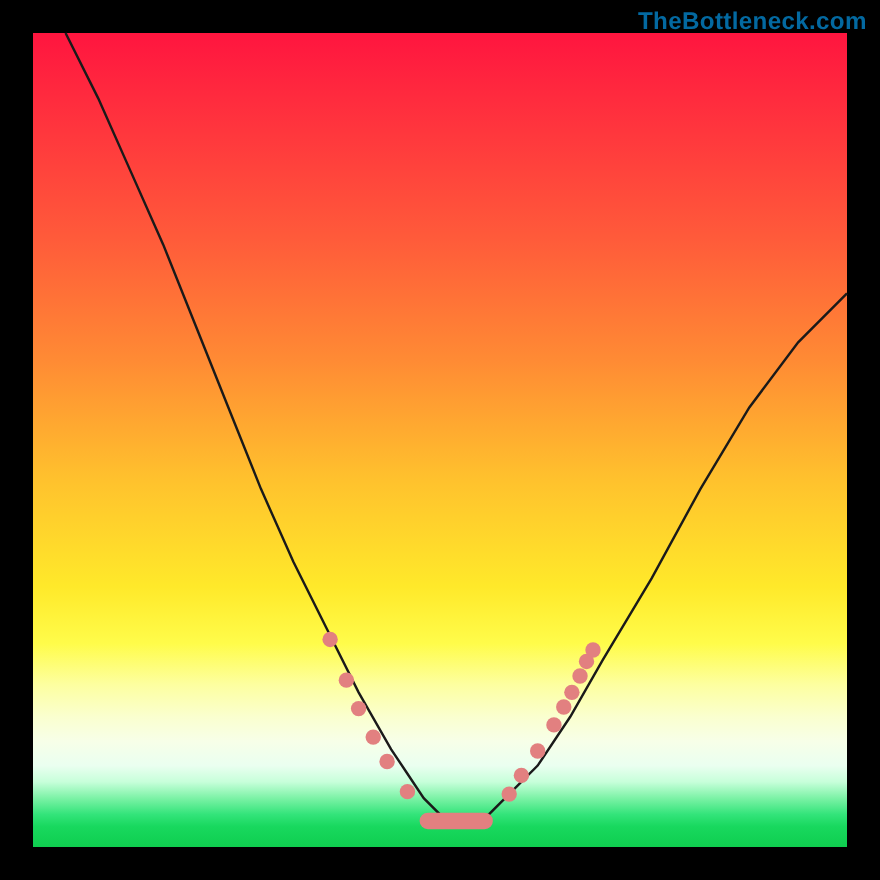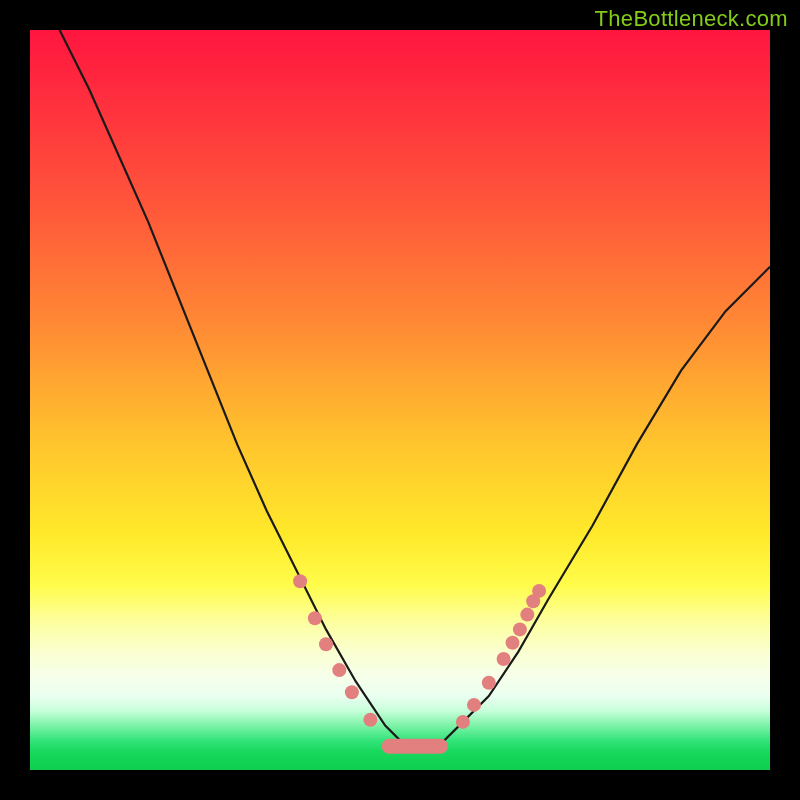--- a/index.html
+++ b/index.html
@@ -42,22 +42,22 @@
       #18d85e 97.5%,
       #0fce4f 100%
     );
   }
   .watermark {
     position: absolute;
     top: 6px;
     right: 12px;
     font-family: Arial, Helvetica, sans-serif;
     font-size: 22px;
-    color: #84cc16;
-    font-weight: 400;
+    color: #0369a1;
+    font-weight: 700;
     letter-spacing: 0.3px;
     user-select: none;
   }
   svg.curve {
     position: absolute;
     left: 0;
     top: 0;
     width: 740px;
     height: 740px;
     overflow: visible;

